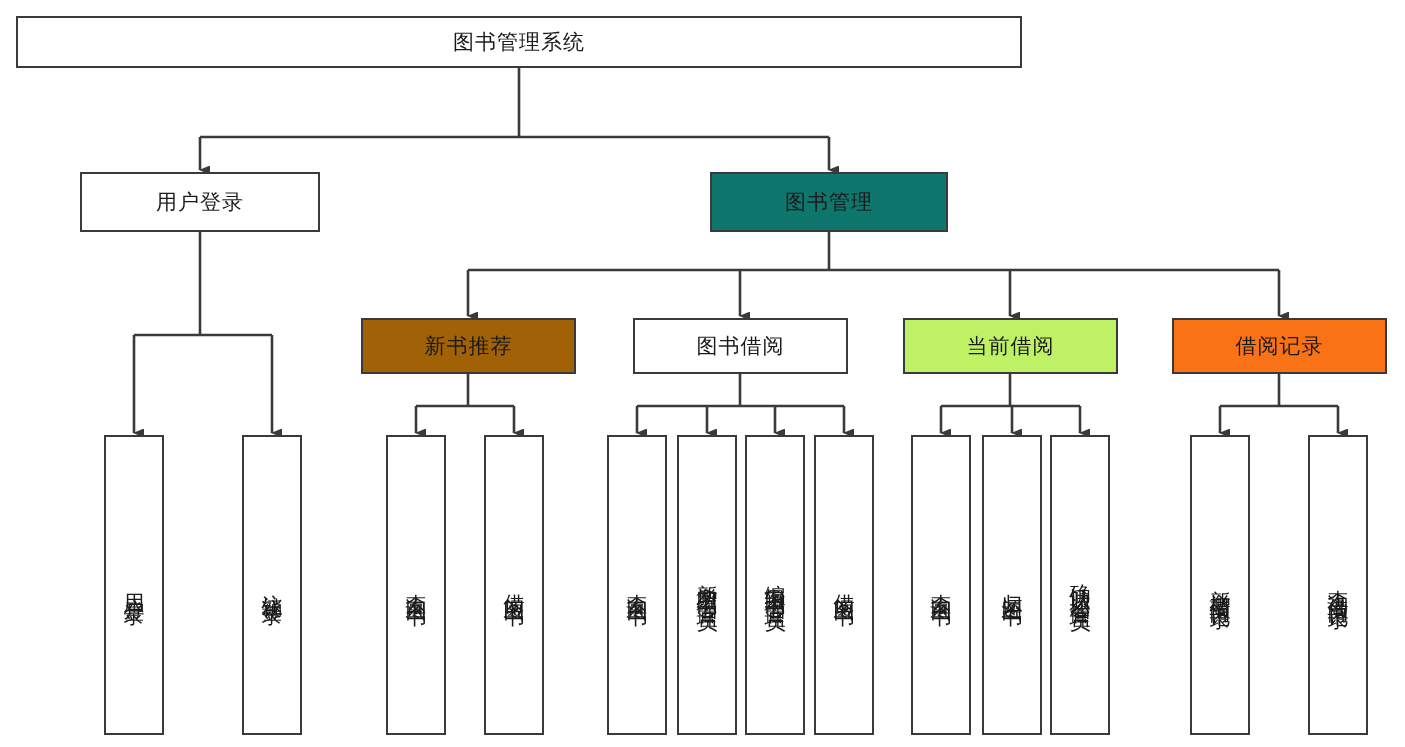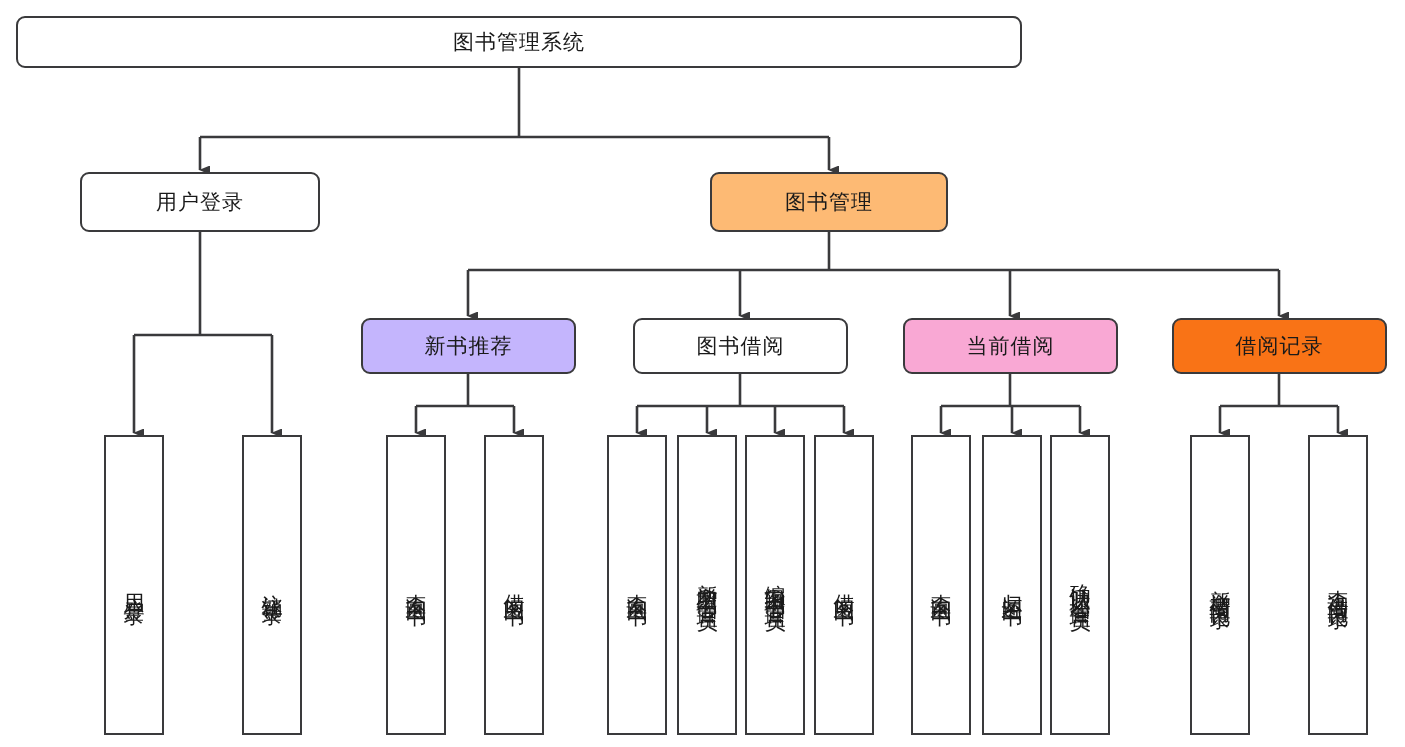--- a/index.html
+++ b/index.html
@@ -32,21 +32,20 @@
     border: 2px solid #3a3a3c;
     display: flex;
     align-items: center;
     justify-content: center;
     color: #1a1a1a;
   }
   .node.horizontal {
     font-size: 21px;
     letter-spacing: 1px;
     line-height: 1.1;
-    border-radius: 9px;
   }
   .node.vertical {
     writing-mode: vertical-rl;
     text-orientation: upright;
     font-size: 21px;
     letter-spacing: 4px;
     line-height: 1.05;
     padding-top: 4px;
     padding-bottom: 4px;
     align-items: center;
@@ -115,30 +114,30 @@
       </g>
   </svg>
 
   <div id="nodes-layer">
       <div class="node horizontal" style="left: 16px; top: 16px; width: 1006px; height: 52px; border-color: rgb(58, 58, 60); background: rgb(255, 255, 255); color: rgb(26, 26, 26);">
         <span class="node-label">图书管理系统</span>
       </div>
       <div class="node horizontal" style="left: 80px; top: 172px; width: 240px; height: 60px; border-color: rgb(58, 58, 60); background: rgb(255, 255, 255); color: rgb(26, 26, 26);">
         <span class="node-label">用户登录</span>
       </div>
-      <div class="node horizontal" style="left: 710px; top: 172px; width: 238px; height: 60px; border-color: rgb(58, 58, 60); background: #fdba74; color: rgb(26, 26, 26);">
+      <div class="node horizontal" style="left: 710px; top: 172px; width: 238px; height: 60px; border-color: rgb(58, 58, 60); background: #0f766e; color: rgb(26, 26, 26);">
         <span class="node-label">图书管理</span>
       </div>
-      <div class="node horizontal" style="left: 361px; top: 318px; width: 215px; height: 56px; border-color: rgb(58, 58, 60); background: #c4b5fd; color: rgb(26, 26, 26);">
+      <div class="node horizontal" style="left: 361px; top: 318px; width: 215px; height: 56px; border-color: rgb(58, 58, 60); background: #a16207; color: rgb(26, 26, 26);">
         <span class="node-label">新书推荐</span>
       </div>
       <div class="node horizontal" style="left: 633px; top: 318px; width: 215px; height: 56px; border-color: rgb(58, 58, 60); background: rgb(255, 255, 255); color: rgb(26, 26, 26); text-align: center;">
         <span class="node-label">图书借阅</span>
       </div>
-      <div class="node horizontal" style="left: 903px; top: 318px; width: 215px; height: 56px; border-color: rgb(58, 58, 60); background: #f9a8d4; color: rgb(26, 26, 26);">
+      <div class="node horizontal" style="left: 903px; top: 318px; width: 215px; height: 56px; border-color: rgb(58, 58, 60); background: #bef264; color: rgb(26, 26, 26);">
         <span class="node-label">当前借阅</span>
       </div>
       <div class="node horizontal" style="left: 1172px; top: 318px; width: 215px; height: 56px; border-color: rgb(58, 58, 60); background: #f97316; color: rgb(26, 26, 26);">
         <span class="node-label">借阅记录</span>
       </div>
       <div class="node vertical" style="left: 104px; top: 435px; width: 60px; height: 300px; border-color: rgb(58, 58, 60); background: rgb(255, 255, 255); color: rgb(26, 26, 26);">
         <span class="node-label">用户登录</span>
       </div>
       <div class="node vertical" style="left: 242px; top: 435px; width: 60px; height: 300px; border-color: rgb(58, 58, 60); background: rgb(255, 255, 255); color: rgb(26, 26, 26);">
         <span class="node-label">注销登录</span>

